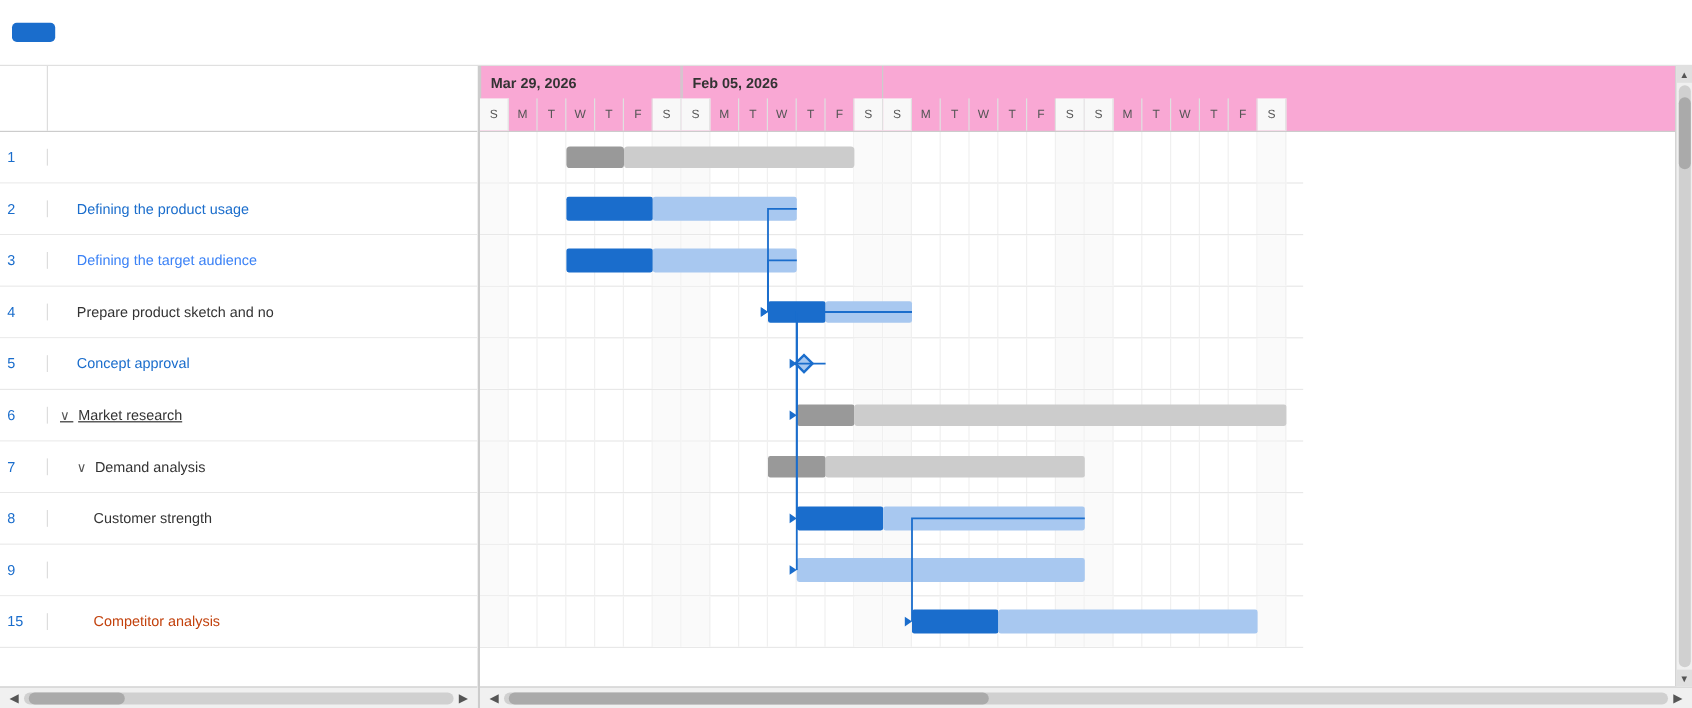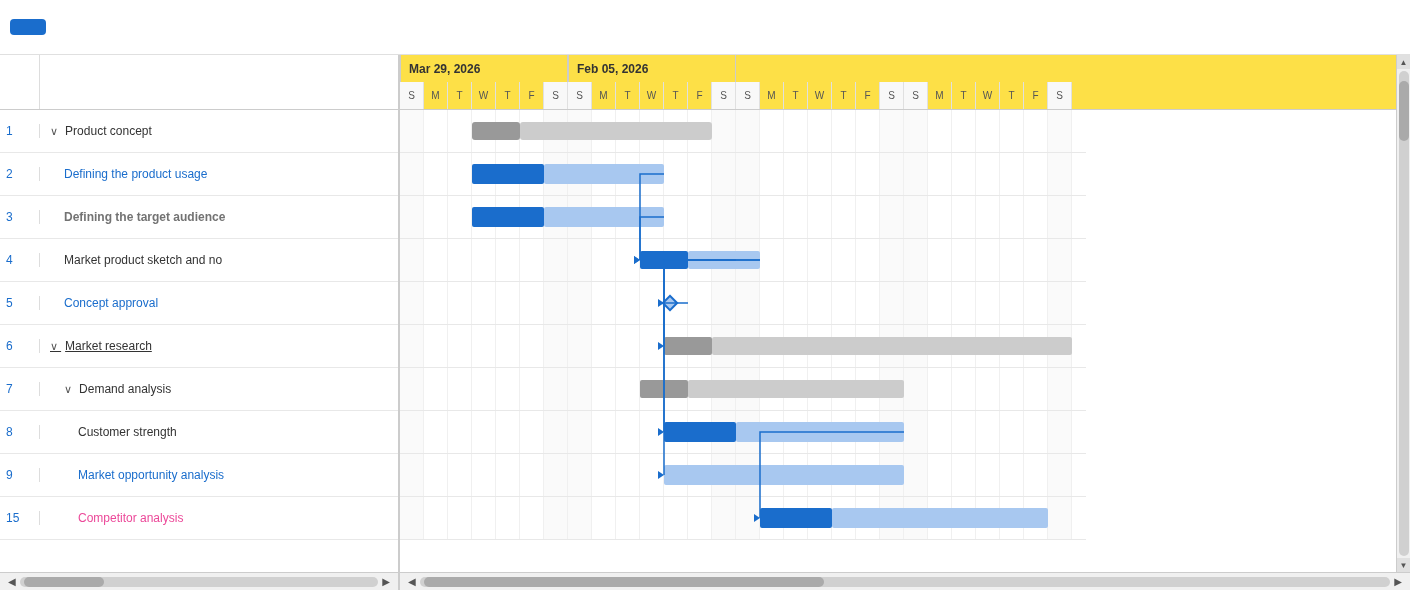--- a/index.html
+++ b/index.html
@@ -140,21 +140,21 @@
     .right-panel {
       flex: 1;
       display: flex;
       flex-direction: column;
       overflow: hidden;
       position: relative;
     }
 
     
     .gantt-header {
-      background: #fde047;
+      background: #f9a8d4;
       border-bottom: 1px solid #ccc;
       height: 55px;
       display: flex;
       flex-direction: column;
       overflow: hidden;
     }
 
     .date-row {
       display: flex;
       height: 28px;
@@ -323,57 +323,55 @@
 
     <div class="left-panel">
       <div class="left-header">
         <div class="col-id"></div>
         <div class="col-name"></div>
       </div>
       <div class="left-body" id="left-body">
 
       <div class="row group-row">
             <div class="cell-id" style="color: rgb(26, 109, 204);">1</div>
-            <div class="cell-name" style="padding-left: 10px; color: rgb(51, 51, 51);"><span class="chevron">∨ </span>Product concept</div>
           </div>
           <div class="row task-row">
             <div class="cell-id" style="color: rgb(26, 109, 204);">2</div>
             <div class="cell-name" style="padding-left: 24px; color: rgb(26, 109, 204);">Defining the product usage</div>
           </div>
           <div class="row task-row">
             <div class="cell-id" style="color: rgb(26, 109, 204);">3</div>
-            <div class="cell-name" style="padding-left: 24px; color: #737373; font-weight: bold;">Defining the target audience</div>
+            <div class="cell-name" style="padding-left: 24px; color: #3b82f6;">Defining the target audience</div>
           </div>
           <div class="row task-plain">
             <div class="cell-id" style="color: rgb(26, 109, 204);">4</div>
-            <div class="cell-name" style="padding-left: 24px; color: rgb(51, 51, 51);">Market product sketch and no</div>
+            <div class="cell-name" style="padding-left: 24px; color: rgb(51, 51, 51);">Prepare product sketch and no</div>
           </div>
           <div class="row task-row">
             <div class="cell-id" style="color: rgb(26, 109, 204);">5</div>
             <div class="cell-name" style="padding-left: 24px; color: rgb(26, 109, 204);">Concept approval</div>
           </div>
           <div class="row group-row">
             <div class="cell-id" style="color: rgb(26, 109, 204);">6</div>
             <div class="cell-name" style="padding-left: 10px; color: rgb(51, 51, 51); text-decoration: underline;"><span class="chevron">∨ </span>Market research</div>
           </div>
           <div class="row group-row">
             <div class="cell-id" style="color: rgb(26, 109, 204);">7</div>
             <div class="cell-name" style="padding-left: 24px; color: rgb(51, 51, 51);"><span class="chevron">∨ </span>Demand analysis</div>
           </div>
           <div class="row task-plain">
             <div class="cell-id" style="color: rgb(26, 109, 204);">8</div>
             <div class="cell-name" style="padding-left: 38px; color: rgb(51, 51, 51);">Customer strength</div>
           </div>
           <div class="row task-row">
             <div class="cell-id" style="color: rgb(26, 109, 204);">9</div>
-            <div class="cell-name" style="padding-left: 38px; color: rgb(26, 109, 204);">Market opportunity analysis</div>
           </div>
           <div class="row task-plain">
             <div class="cell-id" style="color: rgb(26, 109, 204);">15</div>
-            <div class="cell-name" style="padding-left: 38px; color: #ec4899;">Competitor analysis</div>
+            <div class="cell-name" style="padding-left: 38px; color: #c2410c;">Competitor analysis</div>
           </div>
         </div>
       <div class="left-scrollbar">
         <span class="scroll-arrow">◀</span>
         <div class="h-scroll-left">
           <div class="h-scroll-thumb-left"></div>
         </div>
         <span class="scroll-arrow">▶</span>
       </div>
     </div>

